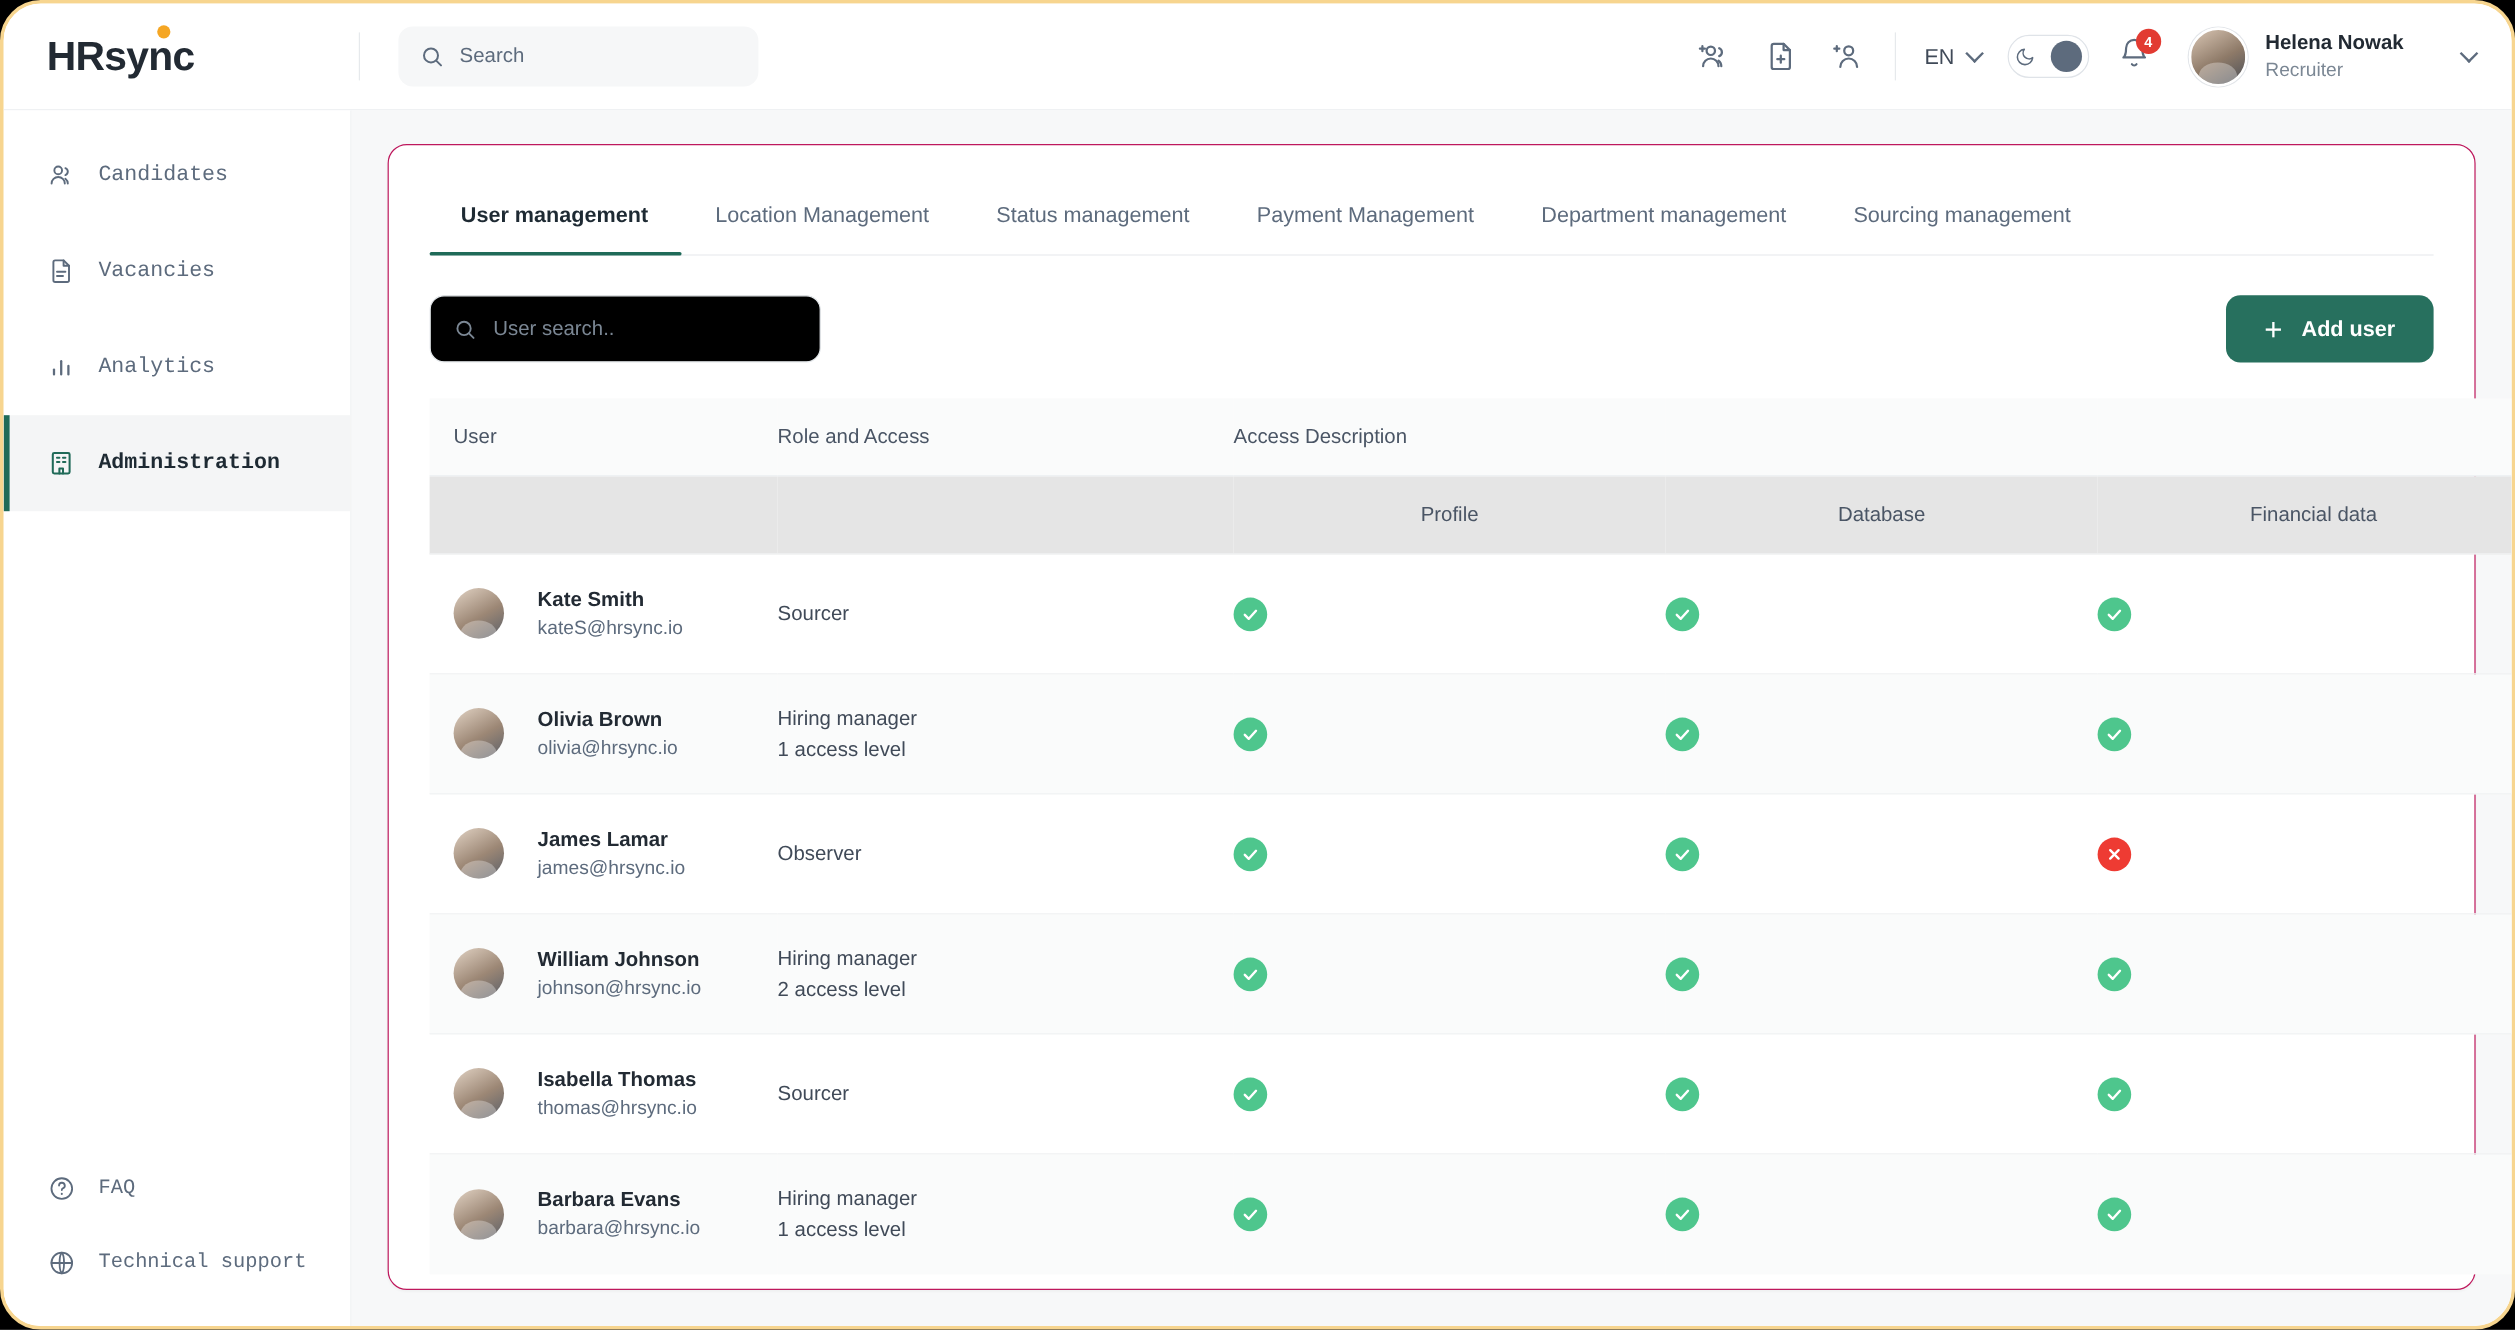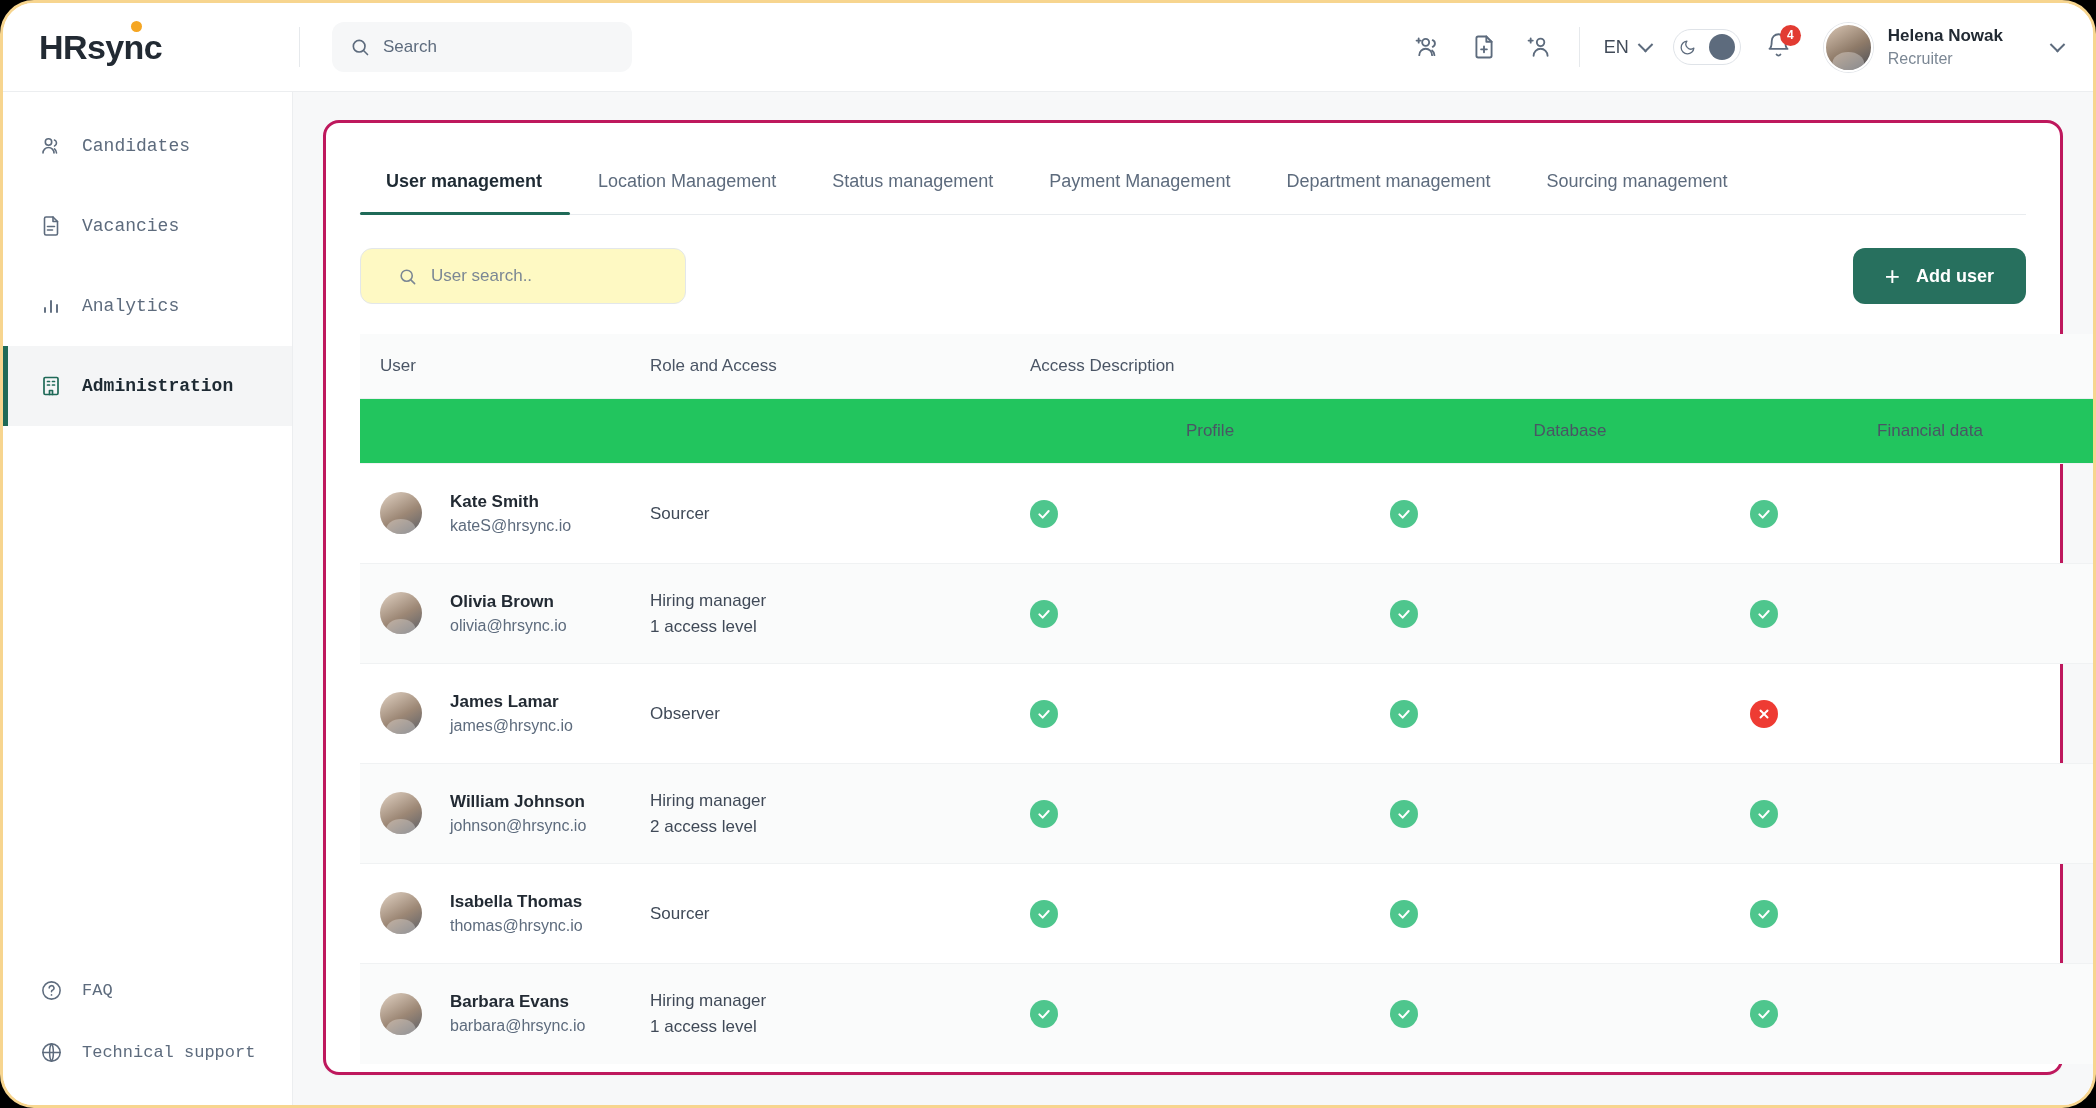--- a/index.html
+++ b/index.html
@@ -109,21 +109,21 @@
   .nav-item .ico { width: 26px; height: 26px; display: flex; align-items: center; justify-content: center; }
   .nav-bottom { margin-top: auto; padding-bottom: 22px; }
   .nav-bottom .nav-item { height: 62px; font-size: 17px; }
 
   
   .main {
     flex: 1 1 auto; background: #f7f8f9; padding: 28px 30px 30px 30px;
     overflow: hidden;
   }
   .card {
-    background: #fff; border-radius: 16px; border: 3px solid #be185d;
+    background: #fff; border-radius: 16px; border: 1px solid #be185d;
     padding: 0 34px 34px 34px; height: 100%;
     box-shadow: 0 1px 2px rgba(16,24,40,.03);
   }
   .tabs {
     display: flex; gap: 0; border-bottom: 1px solid #e9ecef;
     padding-top: 30px;
   }
   .tab {
     padding: 18px 28px 22px 28px; font-size: 18px; color: #5d6b7d;
     cursor: pointer; position: relative; white-space: nowrap;
@@ -134,40 +134,40 @@
     content: ""; position: absolute; left: 0; right: 0; bottom: -1px;
     height: 3px; background: #1f6a58; border-radius: 2px;
   }
 
   .toolbar {
     display: flex; align-items: center; justify-content: space-between;
     padding: 33px 0 30px 0;
   }
   .user-search {
     width: 326px; height: 56px; border: 1px solid #e3e7ea; border-radius: 12px;
-    display: flex; align-items: center; gap: 14px; padding: 0 37px; background: #fef9c3;
+    display: flex; align-items: center; gap: 14px; padding: 0 19px; background: #000000;
   }
   .user-search .ph { color: #7b8794; font-size: 17px; }
   .btn-add {
     height: 56px; padding: 0 32px; border: none; border-radius: 12px;
     background: #27705e; color: #fff; font-size: 18px; font-weight: bold;
     display: flex; align-items: center; gap: 16px; cursor: pointer;
     font-family: inherit;
   }
   .plus { font-size: 26px; font-weight: 400; line-height: 1; }
 
   
   .tbl { width: 100%; border-collapse: collapse; table-layout: fixed; }
   .tbl th, .tbl td { text-align: left; }
   .hdr-main th {
     background: #fafbfb; font-size: 17px; color: #4a5565; font-weight: normal;
     padding: 22px 0 22px 0; border-bottom: 1px solid #eceef0;
   }
   .hdr-sub th {
-    background: #22c55e; font-size: 17px; color: #4a5565; font-weight: normal;
+    background: #e5e5e5; font-size: 17px; color: #4a5565; font-weight: normal;
     padding: 22px 0 22px 0; text-align: center;
   }
   .hdr-main th:first-child, .hdr-sub th:first-child { padding-left: 20px; }
   .col-user { width: 290px; }
   .col-role { width: 380px; }
   .col-prof, .col-db, .col-fin { width: 360px; }
   .col-act { width: auto; }
 
   .tbl tbody tr { height: 100px; }
   .tbl tbody tr:nth-child(even) { background: #fafbfb; }

